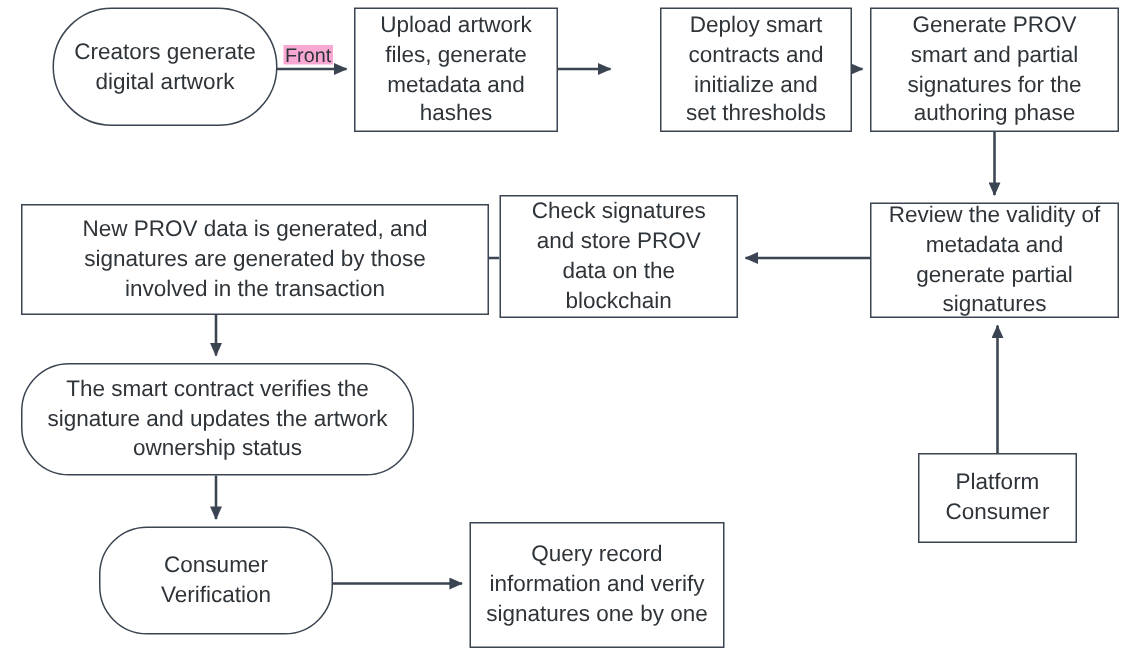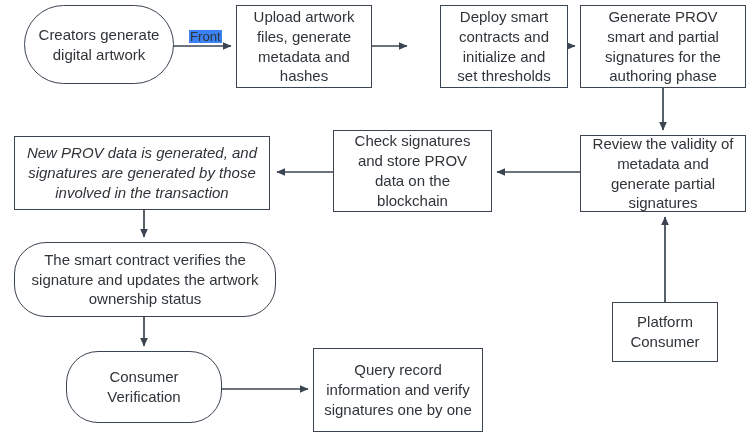--- a/index.html
+++ b/index.html
@@ -39,21 +39,21 @@
     white-space: pre-line;
   }
   .node.pill {
     border-radius: 40px;
   }
   .edge-label {
     position: absolute;
     color: #2f3439;
     font-size: 13.2px;
     line-height: 1;
-    background: #3b82f6;
+    background: #f9a8d4;
     padding: 0 1px;
     white-space: nowrap;
   }
 </style>
 </head>
 <body>
 
 <div id="canvas">
 
   <svg id="edges" viewBox="0 0 756 437" width="756" height="437">
@@ -70,35 +70,35 @@
         <polyline points="580,172 497,172" fill="none" stroke="#3b4551" stroke-width="1.7" marker-end="url(#arrowhead)"></polyline>
         <polyline points="333,172 277,172" fill="none" stroke="#3b4551" stroke-width="1.7" marker-end="url(#arrowhead)"></polyline>
         <polyline points="665,302 665,217" fill="none" stroke="#3b4551" stroke-width="1.7" marker-end="url(#arrowhead)"></polyline>
         <polyline points="144,210 144,237" fill="none" stroke="#3b4551" stroke-width="1.7" marker-end="url(#arrowhead)"></polyline>
         <polyline points="144,317 144,346" fill="none" stroke="#3b4551" stroke-width="1.7" marker-end="url(#arrowhead)"></polyline>
         <polyline points="222,389 308,389" fill="none" stroke="#3b4551" stroke-width="1.7" marker-end="url(#arrowhead)"></polyline>
       </g>
   </svg>
 
   <div id="node-layer">
-      <div class="node pill" style="left: 24px; top: 5px; width: 150px; height: 79px; border-color: rgb(59, 69, 81); color: rgb(47, 52, 57);">Creators generate
+      <div class="node pill" style="left: 35px; top: 5px; width: 150px; height: 79px; border-color: rgb(59, 69, 81); color: rgb(47, 52, 57);">Creators generate
 digital artwork</div>
       <div class="node" style="left: 236px; top: 5px; width: 136px; height: 83px; border-color: rgb(59, 69, 81); color: rgb(47, 52, 57);">Upload artwork
 files, generate
 metadata and
 hashes</div>
       <div class="node" style="left: 412px; top: 5px; width: 128px; height: 83px; border-color: rgb(59, 69, 81); color: rgb(47, 52, 57); margin-left: 28px;">Deploy smart
 contracts and
 initialize and
 set thresholds</div>
       <div class="node" style="left: 580px; top: 5px; width: 166px; height: 83px; border-color: rgb(59, 69, 81); color: rgb(47, 52, 57);">Generate PROV
 smart and partial
 signatures for the
 authoring phase</div>
-      <div class="node" style="left: 14px; top: 136px; width: 256px; height: 74px; border-color: rgb(59, 69, 81); color: rgb(47, 52, 57); font-style: italic;">New PROV data is generated, and
+      <div class="node" style="left: 14px; top: 136px; width: 312px; height: 74px; border-color: rgb(59, 69, 81); color: rgb(47, 52, 57);">New PROV data is generated, and
 signatures are generated by those
 involved in the transaction</div>
       <div class="node" style="left: 333px; top: 130px; width: 159px; height: 82px; border-color: rgb(59, 69, 81); color: rgb(47, 52, 57);">Check signatures
 and store PROV
 data on the
 blockchain</div>
       <div class="node" style="left: 580px; top: 135px; width: 166px; height: 77px; border-color: rgb(59, 69, 81); color: rgb(47, 52, 57); text-align: center;">Review the validity of
 metadata and
 generate partial
 signatures</div>

